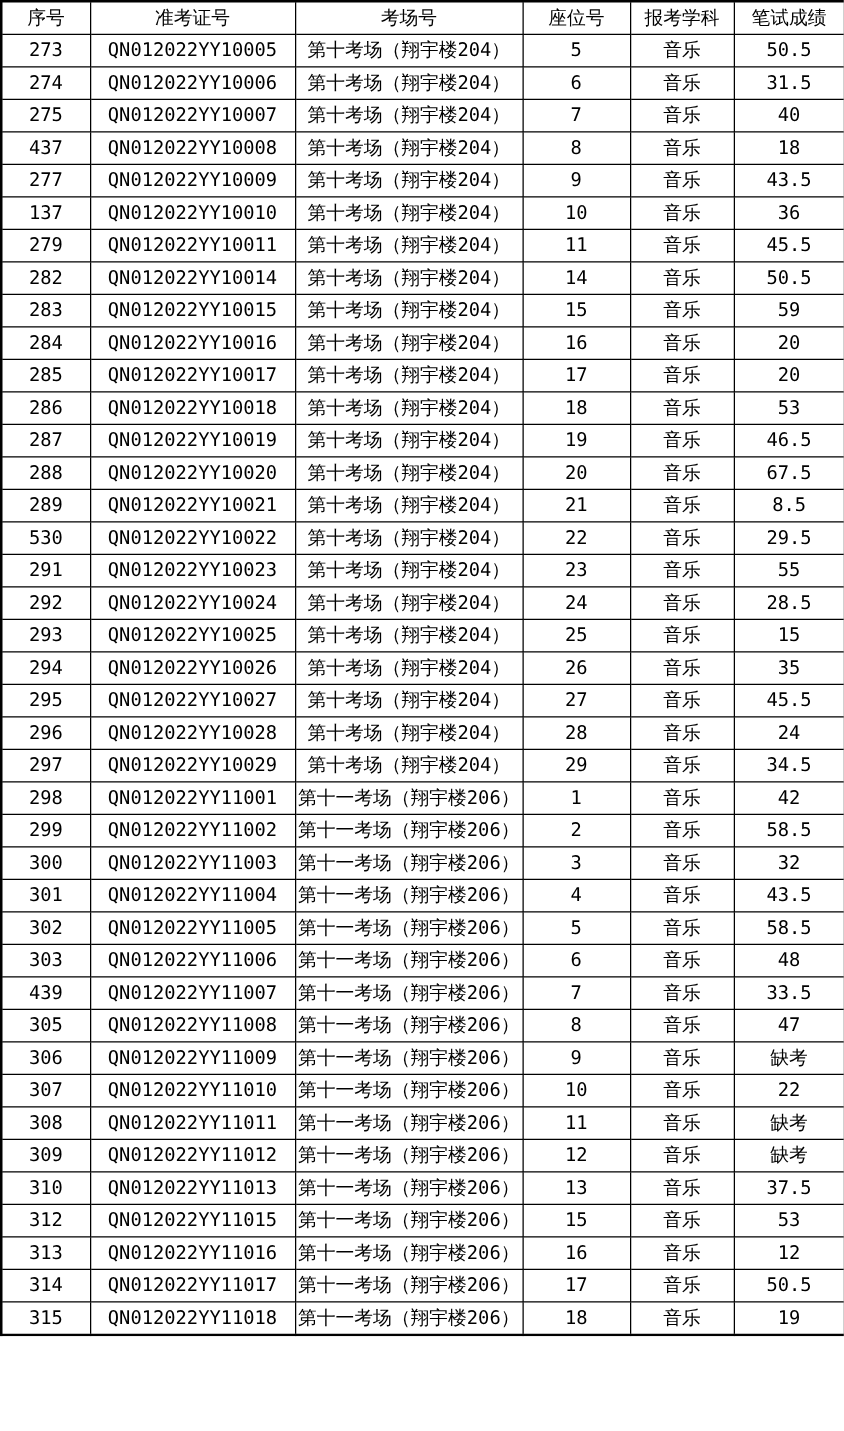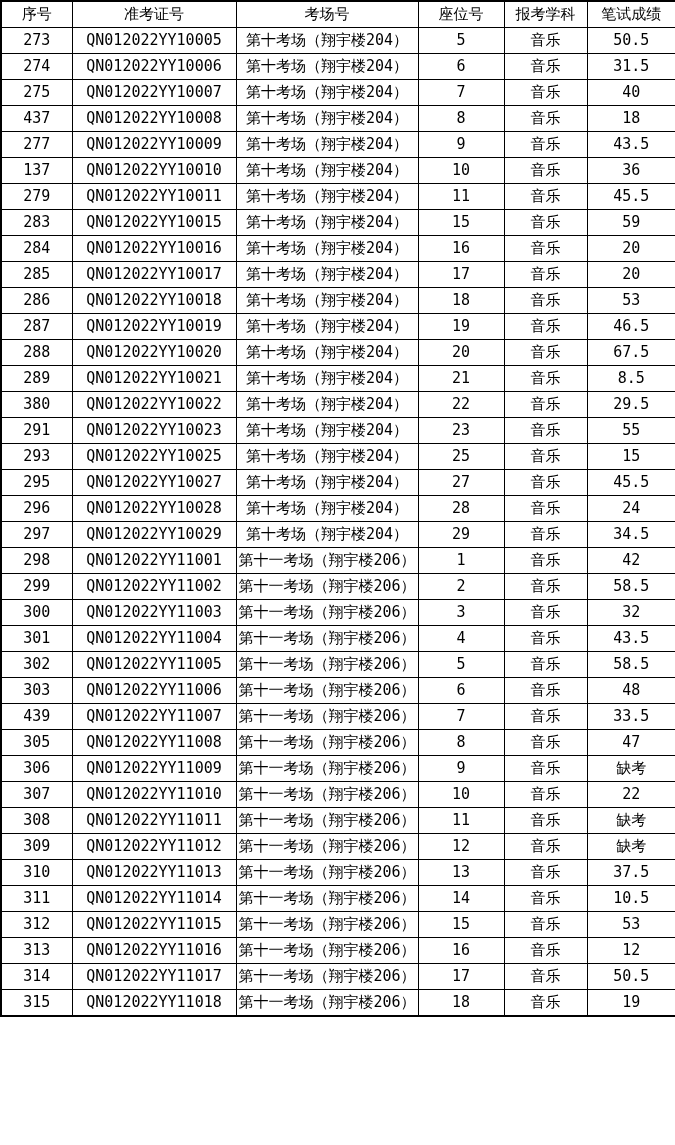--- a/index.html
+++ b/index.html
@@ -111,20 +111,28 @@
       </tr>
       <tr data-name="table-row">
         <td data-name="cell-serial">279</td>
         <td data-name="cell-ticket">QN012022YY10011</td>
         <td data-name="cell-room">第十考场（翔宇楼204）</td>
         <td data-name="cell-seat">11</td>
         <td data-name="cell-subject">音乐</td>
         <td data-name="cell-score">45.5</td>
       </tr>
       <tr data-name="table-row">
+        <td data-name="cell-serial">282</td>
+        <td data-name="cell-ticket">QN012022YY10014</td>
+        <td data-name="cell-room">第十考场（翔宇楼204）</td>
+        <td data-name="cell-seat">14</td>
+        <td data-name="cell-subject">音乐</td>
+        <td data-name="cell-score">50.5</td>
+      </tr>
+      <tr data-name="table-row">
         <td data-name="cell-serial">283</td>
         <td data-name="cell-ticket">QN012022YY10015</td>
         <td data-name="cell-room">第十考场（翔宇楼204）</td>
         <td data-name="cell-seat">15</td>
         <td data-name="cell-subject">音乐</td>
         <td data-name="cell-score">59</td>
       </tr>
       <tr data-name="table-row">
         <td data-name="cell-serial">284</td>
         <td data-name="cell-ticket">QN012022YY10016</td>
@@ -167,44 +175,60 @@
       </tr>
       <tr data-name="table-row">
         <td data-name="cell-serial">289</td>
         <td data-name="cell-ticket">QN012022YY10021</td>
         <td data-name="cell-room">第十考场（翔宇楼204）</td>
         <td data-name="cell-seat">21</td>
         <td data-name="cell-subject">音乐</td>
         <td data-name="cell-score">8.5</td>
       </tr>
       <tr data-name="table-row">
-        <td data-name="cell-serial">380</td>
+        <td data-name="cell-serial">530</td>
         <td data-name="cell-ticket">QN012022YY10022</td>
         <td data-name="cell-room">第十考场（翔宇楼204）</td>
         <td data-name="cell-seat">22</td>
         <td data-name="cell-subject">音乐</td>
         <td data-name="cell-score">29.5</td>
       </tr>
       <tr data-name="table-row">
         <td data-name="cell-serial">291</td>
         <td data-name="cell-ticket">QN012022YY10023</td>
         <td data-name="cell-room">第十考场（翔宇楼204）</td>
         <td data-name="cell-seat">23</td>
         <td data-name="cell-subject">音乐</td>
         <td data-name="cell-score">55</td>
       </tr>
       <tr data-name="table-row">
+        <td data-name="cell-serial">292</td>
+        <td data-name="cell-ticket">QN012022YY10024</td>
+        <td data-name="cell-room">第十考场（翔宇楼204）</td>
+        <td data-name="cell-seat">24</td>
+        <td data-name="cell-subject">音乐</td>
+        <td data-name="cell-score">28.5</td>
+      </tr>
+      <tr data-name="table-row">
         <td data-name="cell-serial">293</td>
         <td data-name="cell-ticket">QN012022YY10025</td>
         <td data-name="cell-room">第十考场（翔宇楼204）</td>
         <td data-name="cell-seat">25</td>
         <td data-name="cell-subject">音乐</td>
         <td data-name="cell-score">15</td>
       </tr>
       <tr data-name="table-row">
+        <td data-name="cell-serial">294</td>
+        <td data-name="cell-ticket">QN012022YY10026</td>
+        <td data-name="cell-room">第十考场（翔宇楼204）</td>
+        <td data-name="cell-seat">26</td>
+        <td data-name="cell-subject">音乐</td>
+        <td data-name="cell-score">35</td>
+      </tr>
+      <tr data-name="table-row">
         <td data-name="cell-serial">295</td>
         <td data-name="cell-ticket">QN012022YY10027</td>
         <td data-name="cell-room">第十考场（翔宇楼204）</td>
         <td data-name="cell-seat">27</td>
         <td data-name="cell-subject">音乐</td>
         <td data-name="cell-score">45.5</td>
       </tr>
       <tr data-name="table-row">
         <td data-name="cell-serial">296</td>
         <td data-name="cell-ticket">QN012022YY10028</td>
@@ -317,28 +341,20 @@
         <td data-name="cell-subject">音乐</td>
         <td data-name="cell-score">缺考</td>
       </tr>
       <tr data-name="table-row">
         <td data-name="cell-serial">310</td>
         <td data-name="cell-ticket">QN012022YY11013</td>
         <td data-name="cell-room">第十一考场（翔宇楼206）</td>
         <td data-name="cell-seat">13</td>
         <td data-name="cell-subject">音乐</td>
         <td data-name="cell-score">37.5</td>
-      </tr>
-      <tr data-name="table-row">
-        <td data-name="cell-serial">311</td>
-        <td data-name="cell-ticket">QN012022YY11014</td>
-        <td data-name="cell-room">第十一考场（翔宇楼206）</td>
-        <td data-name="cell-seat">14</td>
-        <td data-name="cell-subject">音乐</td>
-        <td data-name="cell-score">10.5</td>
       </tr>
       <tr data-name="table-row">
         <td data-name="cell-serial">312</td>
         <td data-name="cell-ticket">QN012022YY11015</td>
         <td data-name="cell-room">第十一考场（翔宇楼206）</td>
         <td data-name="cell-seat">15</td>
         <td data-name="cell-subject">音乐</td>
         <td data-name="cell-score">53</td>
       </tr>
       <tr data-name="table-row">

